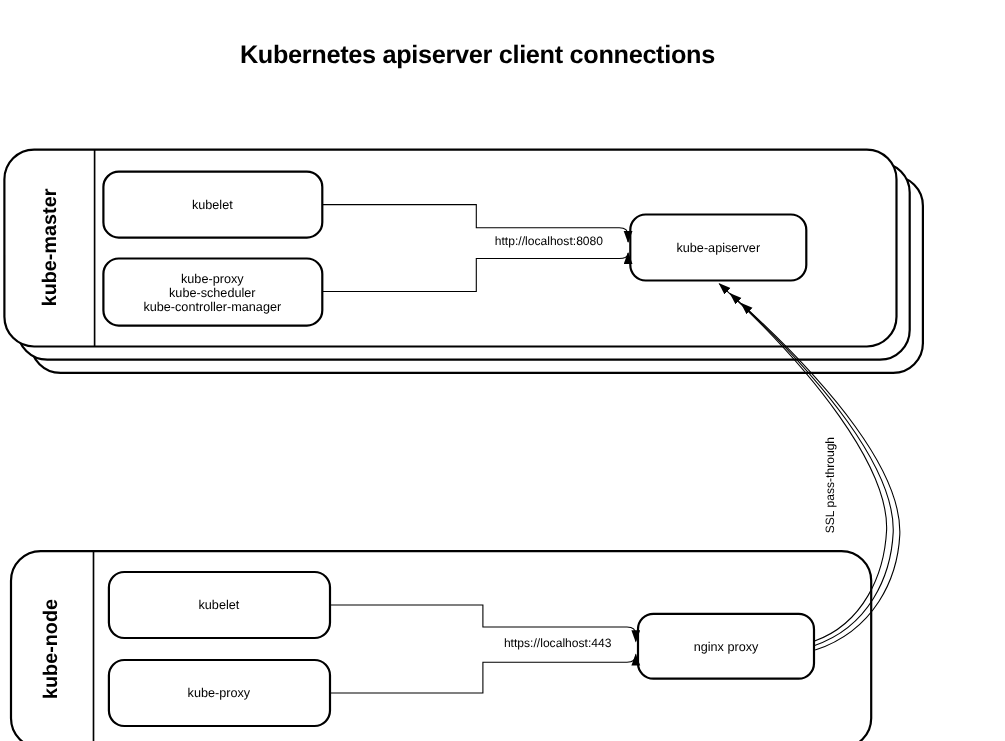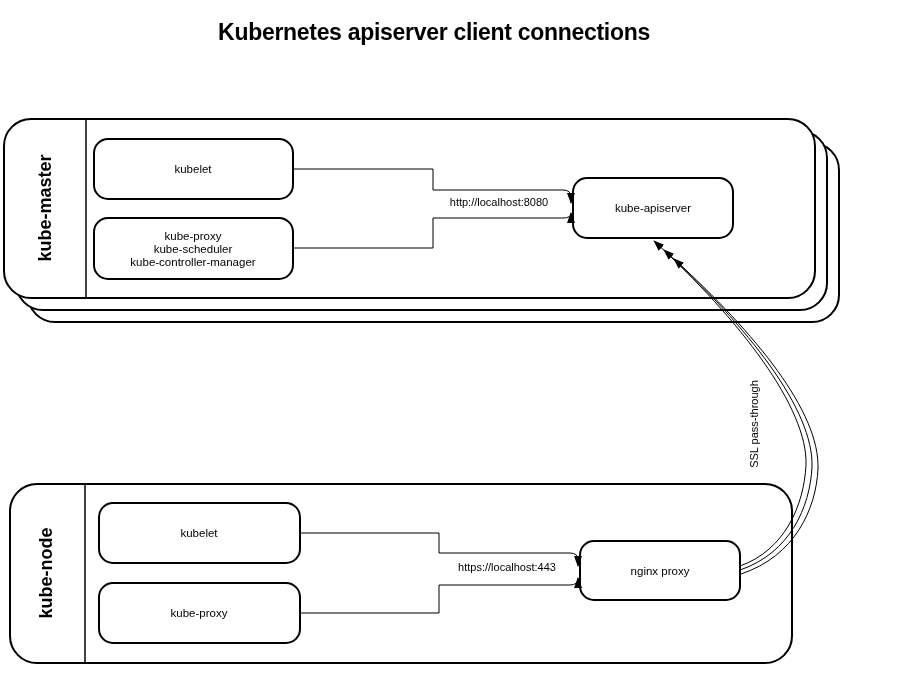--- a/index.html
+++ b/index.html
@@ -8,20 +8,21 @@
     background: #ffffff;
     width: 914px;
     height: 674px;
     overflow: hidden;
     font-family: "Liberation Sans", sans-serif;
   }
   .canvas-wrap {
     position: relative;
     width: 914px;
     height: 620px;
+    margin-top: 17px;
   }
   svg { display: block; }
   .shape {
     fill: #ffffff;
     stroke: #000000;
     stroke-width: 2;
   }
   .node-box {
     fill: #ffffff;
     stroke: #000000;

